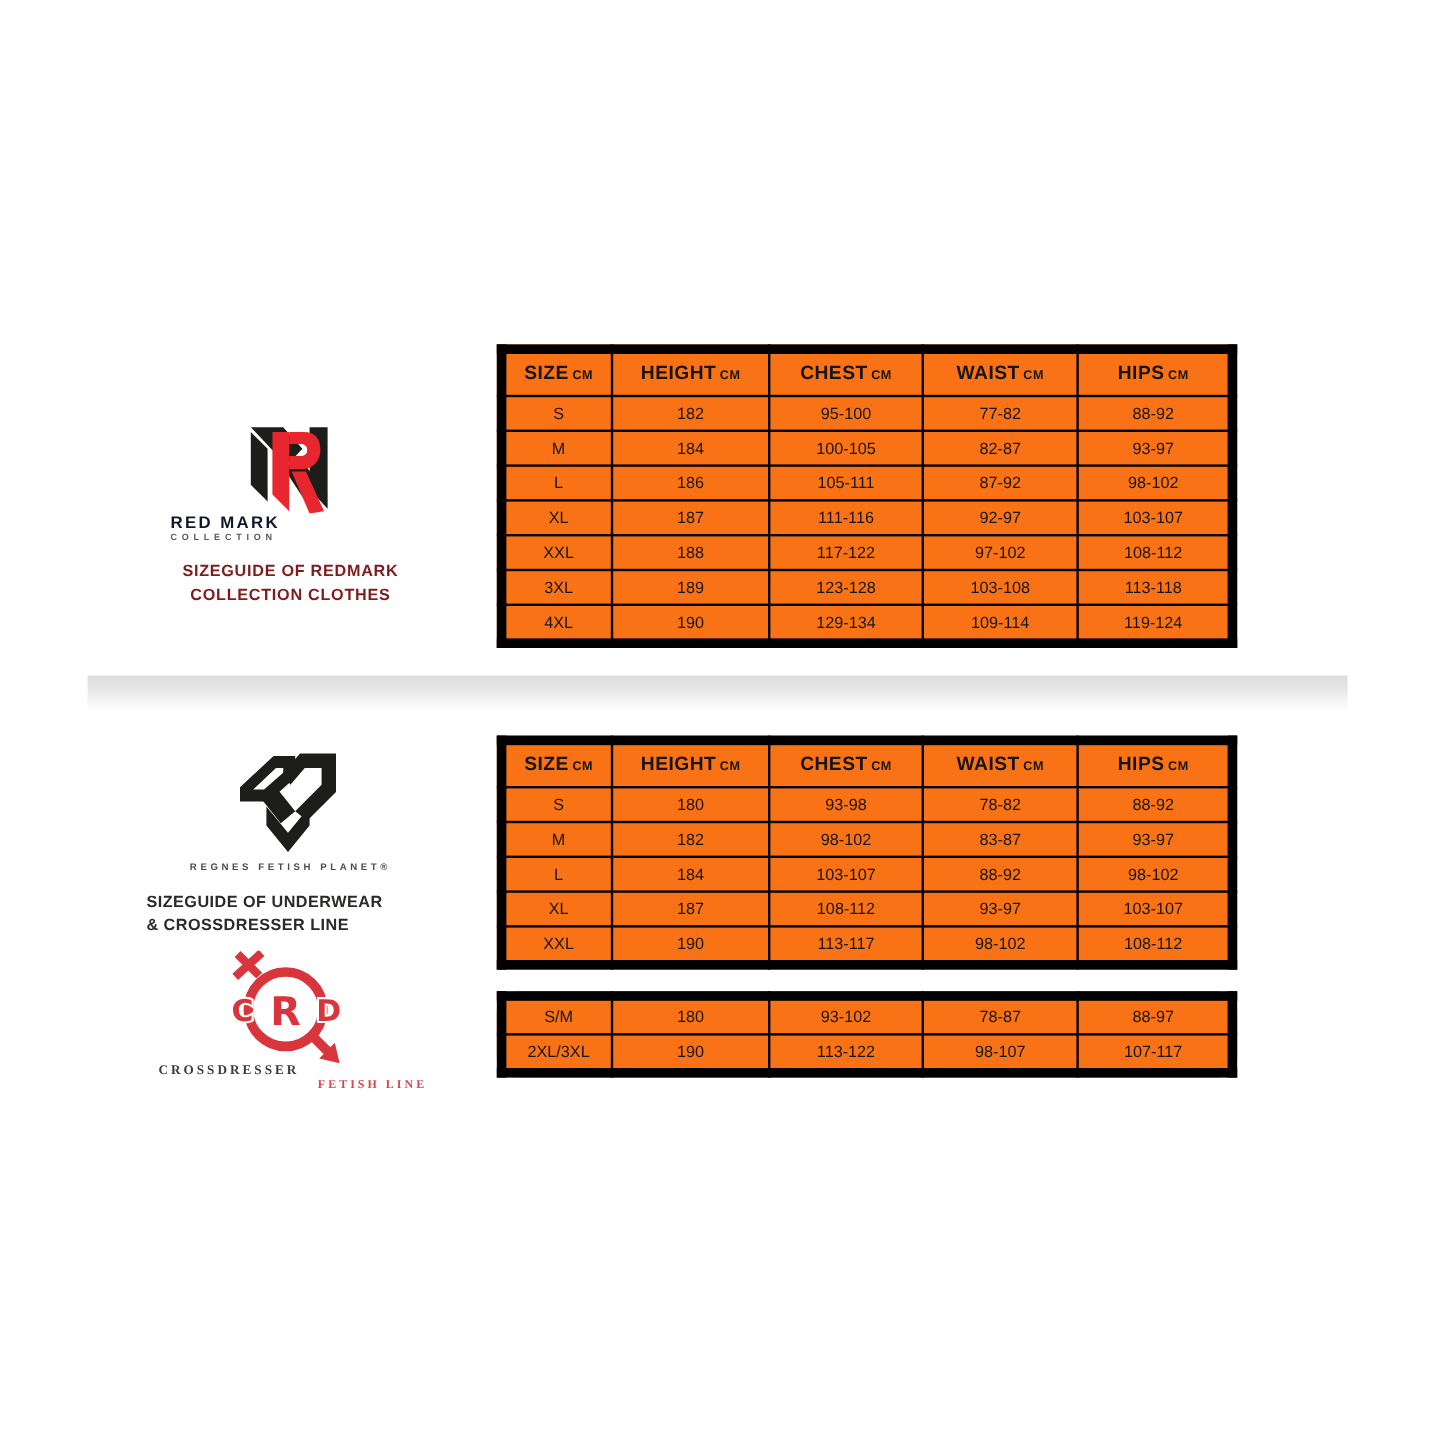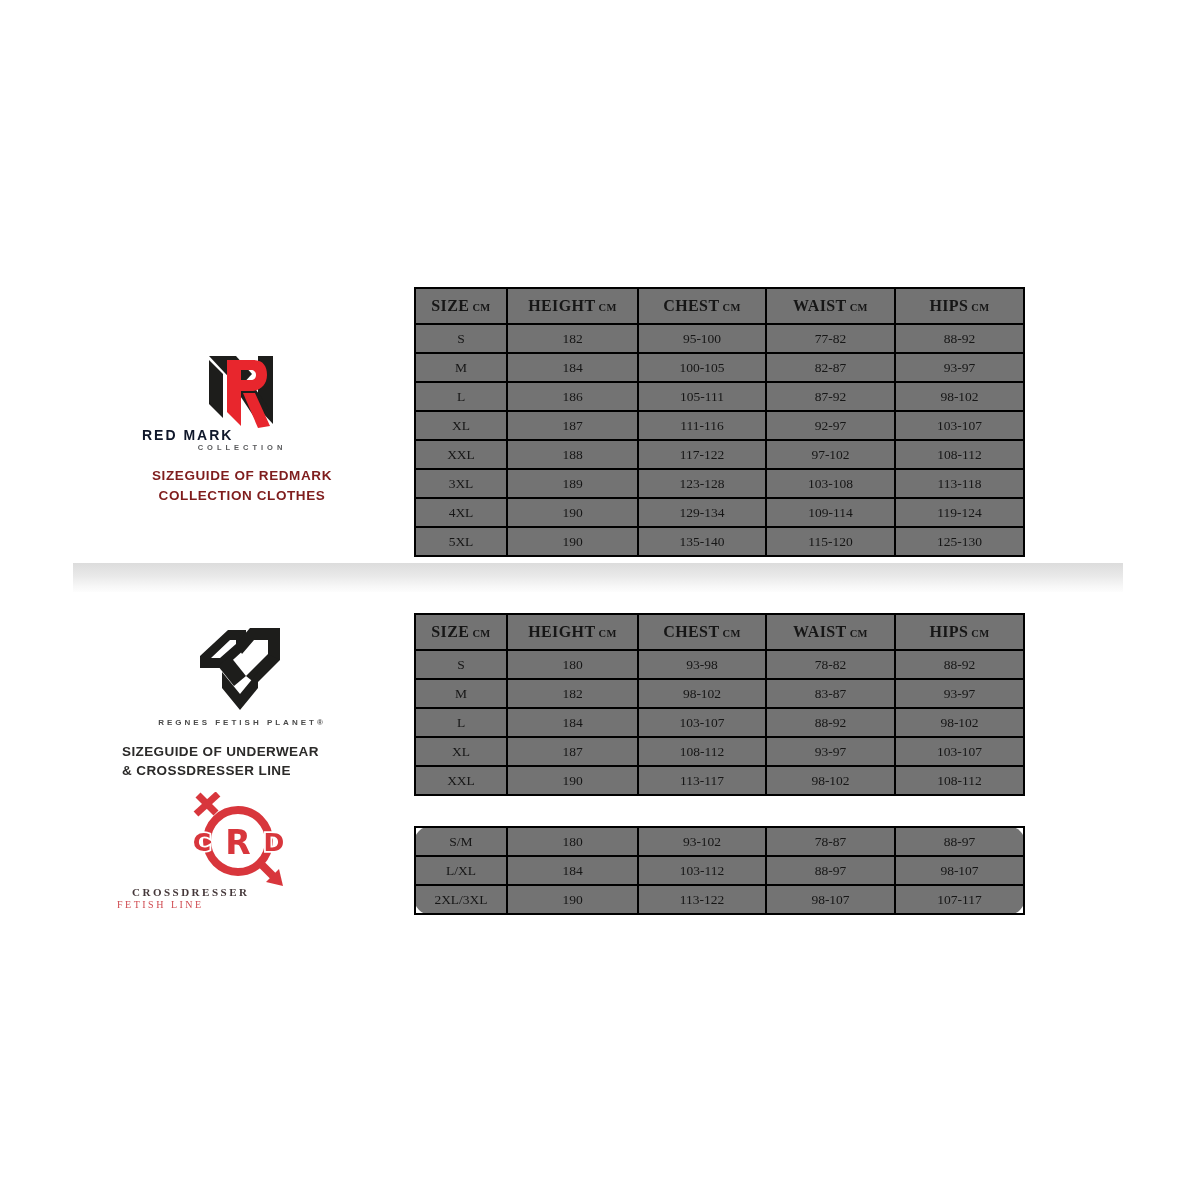--- a/index.html
+++ b/index.html
@@ -7,54 +7,53 @@
     width:1200px;height:1200px;position:relative;background:#ffffff;
     font-family:"Liberation Sans", sans-serif;overflow:hidden;
   }
   
   .divider-band{
     position:absolute;left:73px;top:563px;width:1050px;height:29px;
     background:linear-gradient(180deg,#dcdcdc 0%,#e9e9e9 45%,#f7f7f7 80%,#fdfdfd 100%);
   }
   
   table.st{
-    position:absolute;border-collapse:collapse;table-layout:fixed;background:#737373;
-    border:2px solid #000000;
-    font-family:Liberation Serif, serif;
+    position:absolute;border-collapse:collapse;table-layout:fixed;background:#f97316;
+    border:8px solid #000000;
   }
   table.st th,table.st td{
     border:2px solid #000;text-align:center;vertical-align:middle;padding:0;
     color:#161616;
   }
   table.st th{height:34px;font-size:16px;font-weight:bold;letter-spacing:.4px;}
   table.st th .unit{font-size:10.5px;font-weight:bold;margin-left:3px;}
   table.st td{height:27px;font-size:13.5px;}
   #table-redmark{left:414px;top:287px;}
   #table-underwear{left:414px;top:613px;}
   #table-crossdresser{left:414px;top:826px;border-radius:17px;}
   
   .abs{position:absolute;}
   .rm-logo{left:203px;top:350px;width:76px;height:78px;}
   .rm-brand{left:142px;top:427px;width:200px;text-align:left;
     font-weight:bold;font-size:14px;letter-spacing:2px;color:#0f172a;}
-  .rm-collection{left:142px;top:443px;width:200px;text-align:center;
+  .rm-collection{left:142px;top:443px;width:200px;text-align:left;
     font-weight:bold;font-size:7.5px;letter-spacing:4px;color:#58595b;}
   .rm-caption{left:122px;top:466px;width:240px;text-align:center;
     font-weight:bold;font-size:13.5px;line-height:20px;color:#7f1d1d;letter-spacing:.6px;}
   .rf-logo{left:192px;top:620px;width:96px;height:92px;}
   .rf-brand{left:132px;top:718px;width:220px;text-align:center;
     font-weight:bold;font-size:8px;letter-spacing:3px;color:#4a4a4a;}
   .rf-caption{left:122px;top:742px;width:240px;text-align:left;
     font-weight:bold;font-size:13.5px;line-height:19px;color:#2b2a29;letter-spacing:.4px;}
   .crd-logo{left:188px;top:792px;width:102px;height:94px;}
   .crd-line1{left:132px;top:886px;width:220px;
     font-family:"Liberation Serif", serif;font-weight:bold;font-size:11px;
     letter-spacing:2.5px;color:#45383a;}
-  .crd-line2{left:117px;top:899px;width:220px;text-align:left;
-    font-family:"Liberation Serif", serif;font-weight:normal;font-size:10px;
+  .crd-line2{left:136px;top:899px;width:220px;text-align:right;
+    font-family:"Liberation Serif", serif;font-weight:bold;font-size:10px;
     letter-spacing:2.5px;color:#cf4a50;}
   svg text{font-family:"DejaVu Sans", sans-serif;}
 </style>
 </head>
 <body>
 
 <svg class="abs rm-logo" viewBox="0 0 76 78">
   <g>
     <path d="M6,6 L33,6 L49,24 L36,38 Z" fill="#1d1d1b"></path>
     <path d="M6,10 L20,24 L20,68 L6,54 Z" fill="#1d1d1b"></path>
@@ -170,27 +169,20 @@
       <td>103-108</td>
       <td>113-118</td>
     </tr>
     <tr>
       <td>4XL</td>
       <td>190</td>
       <td>129-134</td>
       <td>109-114</td>
       <td>119-124</td>
     </tr>
-    <tr>
-      <td>5XL</td>
-      <td>190</td>
-      <td>135-140</td>
-      <td>115-120</td>
-      <td>125-130</td>
-    </tr>
   </tbody>
 </table>
 
 <table class="st" id="table-underwear">
   <colgroup>
       <col style="width:92px">
       <col style="width:131px">
       <col style="width:128px">
       <col style="width:129px">
       <col style="width:129px">
@@ -253,27 +245,20 @@
     </colgroup>
   <tbody>
     <tr>
       <td>S/M</td>
       <td>180</td>
       <td>93-102</td>
       <td>78-87</td>
       <td>88-97</td>
     </tr>
     <tr>
-      <td>L/XL</td>
-      <td>184</td>
-      <td>103-112</td>
-      <td>88-97</td>
-      <td>98-107</td>
-    </tr>
-    <tr>
       <td>2XL/3XL</td>
       <td>190</td>
       <td>113-122</td>
       <td>98-107</td>
       <td>107-117</td>
     </tr>
   </tbody>
 </table>
 
 </body></html>

